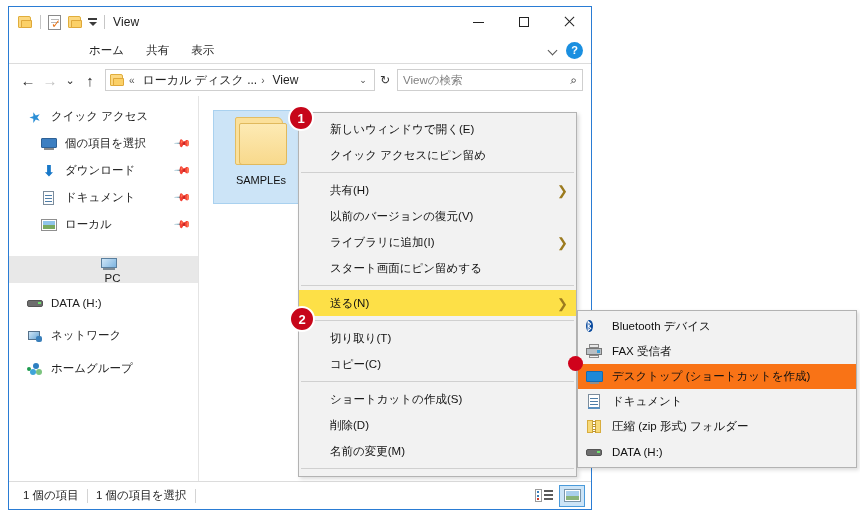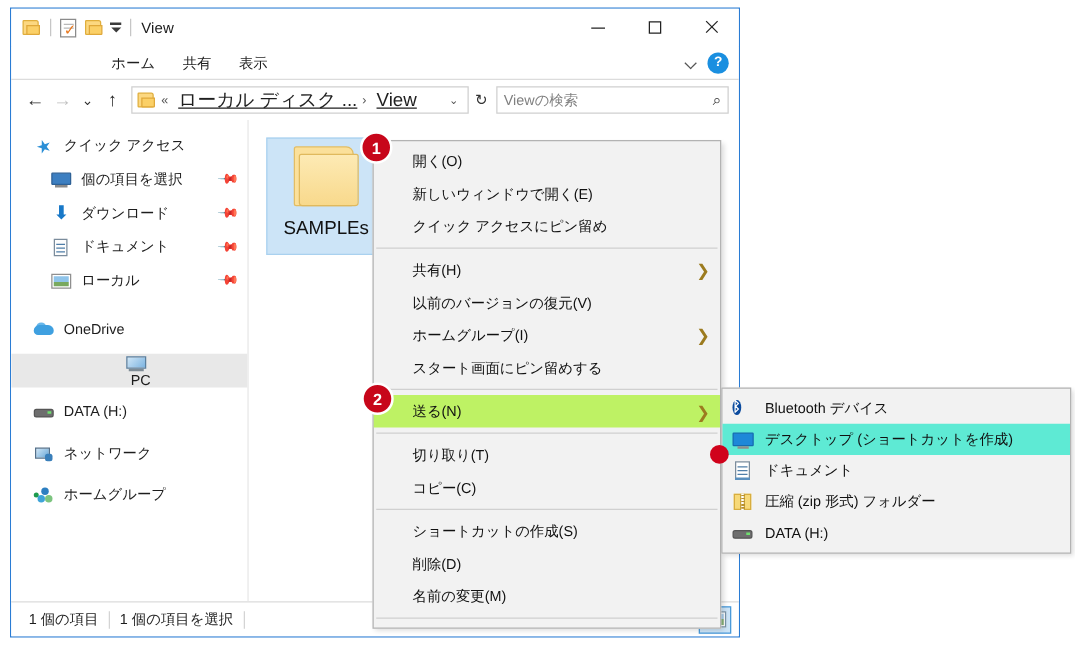--- a/index.html
+++ b/index.html
@@ -249,25 +249,24 @@
     margin-left: 4px;
     border: 1px solid #cfcfcf;
     background: #ffffff;
     display: flex;
     align-items: center;
     padding: 0 4px;
     box-sizing: border-box;
     min-width: 0;
   }
   .crumb {
-    font-size: 15px;
+    font-size: 12px;
     color: #1f1f1f;
     white-space: nowrap;
     margin-left: 4px;
-    text-decoration: underline;
   }
   .crumb-sep {
     font-size: 10px;
     color: #555;
     margin: 0 4px;
   }
   .addr-caret {
     margin-left: auto;
     width: 14px;
     display: flex;
@@ -560,21 +559,21 @@
     position: absolute;
     left: 8px; top: 6px;
     width: 48px; height: 42px;
     background: linear-gradient(180deg,#fdeab4 0%, #f8d98c 100%);
     border: 1px solid #e0b95d;
     box-sizing: border-box;
     border-radius: 2px 2px 3px 3px;
   }
   .file-name {
     margin-top: 5px;
-    font-size: 15px;
+    font-size: 11px;
     color: #111;
   }
 
   
   .statusbar {
     position: absolute;
     left: 0; bottom: 0;
     width: 100%;
     height: 28px;
     border-top: 1px solid #dcdcdc;
@@ -671,21 +670,21 @@
     height: 26px;
     display: flex;
     align-items: center;
     padding-left: 7px;
     padding-right: 8px;
     font-size: 11.5px;
     color: #111111;
     white-space: nowrap;
     box-sizing: border-box;
   }
-  .ctx-item.hl { background: #bef264; }
+  .ctx-item.hl { background: #fde047; }
   .ctx-ico {
     width: 20px;
     flex: 0 0 20px;
     display: flex;
     align-items: center;
     justify-content: center;
   }
   .ctx-label { margin-left: 4px; }
   .ctx-arrow {
     margin-left: auto;
@@ -731,21 +730,21 @@
   .sub-item {
     height: 25px;
     display: flex;
     align-items: center;
     padding-left: 8px;
     font-size: 11.5px;
     color: #111111;
     white-space: nowrap;
     box-sizing: border-box;
   }
-  .sub-item.hl { background: #5eead4; }
+  .sub-item.hl { background: #f97316; }
   .sub-ico {
     width: 18px; height: 16px;
     flex: 0 0 18px;
     position: relative;
     margin-right: 8px;
   }
   
   .bt {
     width: 15px; height: 15px;
     border-radius: 50%;
@@ -927,27 +926,20 @@
             </span>
           <span class="lbl">ローカル</span>
           <span class="pin">📌</span>
         </div>
 
         <div class="nav-gap"></div>
 
 
         <div class="nav-gap"></div>
 
-        <div class="nav-item">
-          <span class="ico ico-od">
-              <i class="cl2"></i>
-              <i class="cl"></i>
-            </span>
-          <span class="lbl">OneDrive</span>
-        </div>
 
         <div class="nav-gap"></div>
 
         <div class="nav-item selected">
           <span class="ico ico-pc">
               <i class="scr"></i>
               <i class="base"></i>
             </span>
           <span class="lbl">PC</span>
         </div>
@@ -1017,45 +1009,41 @@
           <span class="vt-icons"></span>
         </div>
       </div>
     </div>
   </div>
 
   <div class="ctxmenu">
 
     <div class="ctx-item">
       <span class="ctx-ico"></span>
-      <span class="ctx-label">開く(O)</span>
-    </div>
-    <div class="ctx-item">
-      <span class="ctx-ico"></span>
       <span class="ctx-label">新しいウィンドウで開く(E)</span>
     </div>
     <div class="ctx-item">
       <span class="ctx-ico"></span>
       <span class="ctx-label">クイック アクセスにピン留め</span>
     </div>
 
     <div class="ctx-sep"></div>
 
     <div class="ctx-item">
       <span class="ctx-ico"></span>
       <span class="ctx-label">共有(H)</span>
       <span class="ctx-arrow">❯</span>
     </div>
     <div class="ctx-item">
       <span class="ctx-ico"></span>
       <span class="ctx-label">以前のバージョンの復元(V)</span>
     </div>
     <div class="ctx-item">
       <span class="ctx-ico"></span>
-      <span class="ctx-label">ホームグループ(I)</span>
+      <span class="ctx-label">ライブラリに追加(I)</span>
       <span class="ctx-arrow">❯</span>
     </div>
     <div class="ctx-item">
       <span class="ctx-ico"></span>
       <span class="ctx-label">スタート画面にピン留めする</span>
     </div>
 
     <div class="ctx-sep"></div>
 
     <div class="ctx-item hl">
@@ -1091,20 +1079,29 @@
     </div>
 
     <div class="ctx-sep"></div>
 
   </div>
 
   <div class="submenu">
     <div class="sub-item">
       <span class="sub-ico"><span class="bt">ᛒ</span></span>
       <span>Bluetooth デバイス</span>
+    </div>
+    <div class="sub-item">
+      <span class="sub-ico fax">
+          <i class="top"></i>
+          <i class="mid"></i>
+          <i class="led"></i>
+          <i class="out"></i>
+        </span>
+      <span>FAX 受信者</span>
     </div>
     <div class="sub-item hl">
       <span class="sub-ico dsk">
           <i class="scr"></i>
           <i class="base"></i>
         </span>
       <span>デスクトップ (ショートカットを作成)</span>
     </div>
     <div class="sub-item">
       <span class="sub-ico sdoc">

